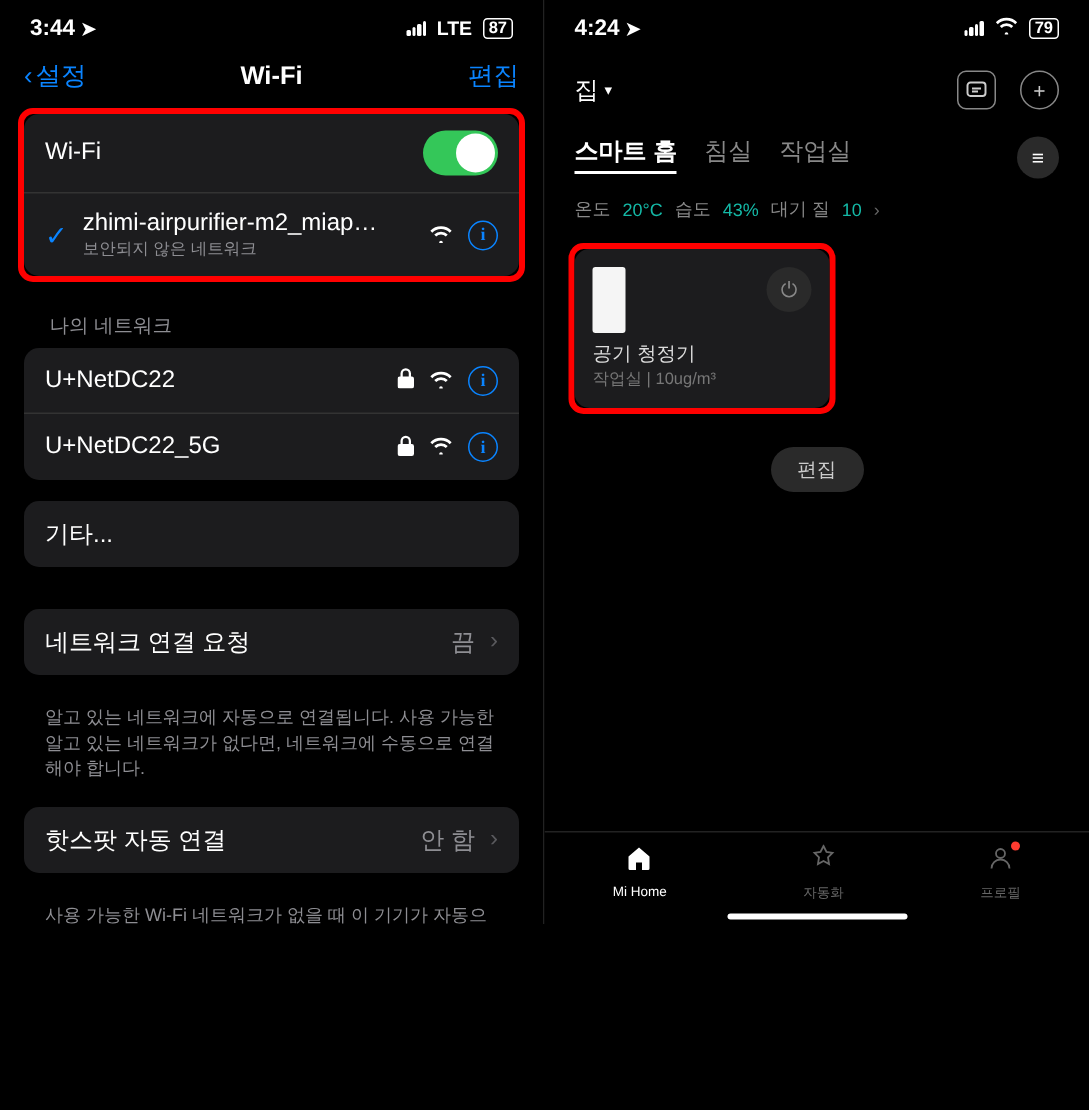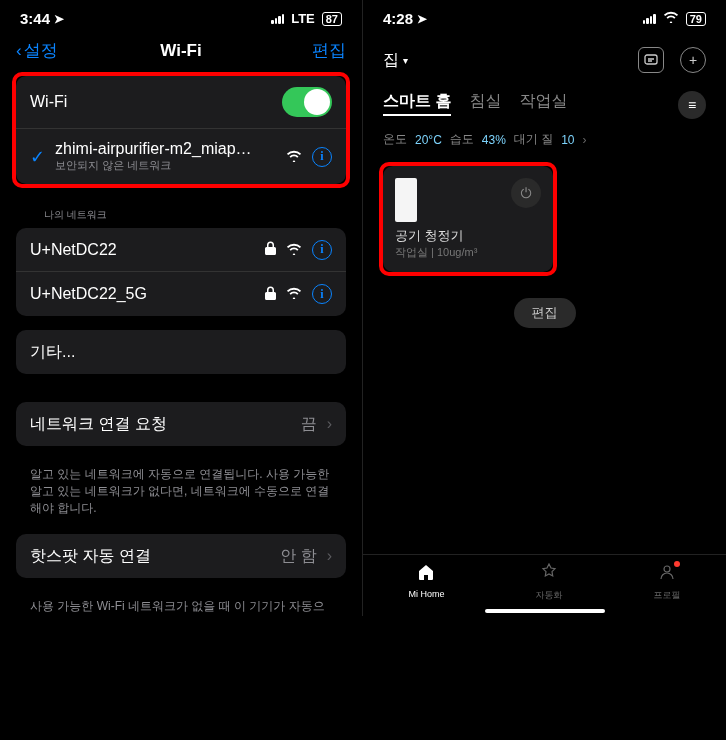--- a/index.html
+++ b/index.html
@@ -22,38 +22,38 @@
 .cell-left { display: flex; align-items: center; gap: 10px; flex: 1; min-width: 0; }
 .cell-right { display: flex; align-items: center; gap: 10px; }
 .cell-label { font-size: 16px; color: #fff; }
 .cell-sub { font-size: 11px; color: #8e8e93; }
 .cell-col { display: flex; flex-direction: column; min-width: 0; }
 .truncate { white-space: nowrap; overflow: hidden; text-overflow: ellipsis; max-width: 200px; }
 .check { color: #0a84ff; font-size: 18px; }
 .toggle { width: 50px; height: 30px; background: #34c759; border-radius: 15px; position: relative; }
 .toggle::after { content: ''; position: absolute; width: 26px; height: 26px; background: #fff; border-radius: 50%; right: 2px; top: 2px; }
 .info-icon { width: 20px; height: 20px; border: 1.5px solid #0a84ff; border-radius: 50%; color: #0a84ff; display: flex; align-items: center; justify-content: center; font-size: 12px; font-weight: 600; font-family: Georgia, serif; }
-.section-header { color: #8e8e93; font-size: 10px; padding: 6px 44px 6px; }
+.section-header { color: #8e8e93; font-size: 13px; padding: 6px 33px 6px; }
 .section-footer { color: #8e8e93; font-size: 12px; padding: 6px 30px 18px; line-height: 1.4; }
 .chevron { color: #5a5a5e; font-size: 16px; }
 .value-gray { color: #8e8e93; font-size: 16px; }
 .lock-icon, .wifi-icon { font-size: 14px; color: #fff; }
 .loc-icon { font-size: 12px; }
 
 .mh-header { display: flex; justify-content: space-between; align-items: center; padding: 16px 20px 8px; }
 .mh-home-label { font-size: 16px; font-weight: 500; display: flex; align-items: center; gap: 4px; }
 .mh-header-icons { display: flex; gap: 16px; }
 .mh-icon-btn { width: 26px; height: 26px; border: 1.5px solid #888; border-radius: 6px; display: flex; align-items: center; justify-content: center; font-size: 14px; color: #ccc; }
 .mh-icon-round { border-radius: 50%; }
 .mh-tabs { display: flex; align-items: flex-start; padding: 10px 20px 4px; gap: 18px; }
 .mh-tab { font-size: 16px; color: #888; }
 .mh-tab.active { color: #fff; font-weight: 600; border-bottom: 2px solid #fff; padding-bottom: 2px; }
 .mh-hamburger { margin-left: auto; width: 28px; height: 28px; background: #2a2a2a; border-radius: 50%; display: flex; align-items: center; justify-content: center; font-size: 14px; }
 .mh-env { display: flex; align-items: center; gap: 8px; padding: 8px 20px 14px; font-size: 12px; color: #888; }
-.mh-env span.val { color: #7dd3fc; }
+.mh-env span.val { color: #14b8a6; }
 .mh-card-wrap { border: 4px solid #ff0000; border-radius: 10px; margin: 0 16px; width: 178px; }
 .mh-card { background: #1c1c1e; border-radius: 10px; padding: 12px; height: 106px; display: flex; flex-direction: column; justify-content: space-between; }
 .mh-card-top { display: flex; justify-content: space-between; align-items: flex-start; }
 .mh-device-img { width: 22px; height: 44px; background: #f5f5f5; border-radius: 2px; }
 .mh-power { width: 30px; height: 30px; background: #2a2a2a; border-radius: 50%; display: flex; align-items: center; justify-content: center; font-size: 14px; color: #888; }
 .mh-card-name { font-size: 13px; color: #ddd; }
 .mh-card-detail { font-size: 11px; color: #777; }
 .mh-edit-pill { background: #2a2a2a; color: #ccc; font-size: 13px; padding: 6px 18px; border-radius: 16px; margin: 22px auto 0; width: fit-content; }
 .mh-tabbar { position: absolute; bottom: 10px; left: 0; right: 0; display: flex; justify-content: space-around; padding: 8px 0 4px; border-top: 0.5px solid #222; }
 .mh-tab-item { display: flex; flex-direction: column; align-items: center; gap: 3px; color: #666; font-size: 9px; }
@@ -183,21 +183,21 @@
         <span class="chevron">›</span>
       </div>
     </div>
   </div>
   <div class="section-footer">사용 가능한 Wi-Fi 네트워크가 없을 때 이 기기가 자동으로 근처 개인용 핫스팟을 찾도록 허용합니다.</div>
 </div>
 
 <div class="phone">
   <div class="status-bar">
     <div class="status-left">
-      <span>4:28</span>
+      <span>4:24</span>
       <span class="loc-icon">➤</span>
     </div>
     <div class="status-right">
       <span class="signal-bars">
           <i></i>
           <i></i>
           <i></i>
           <i></i>
         </span>
       <span>

